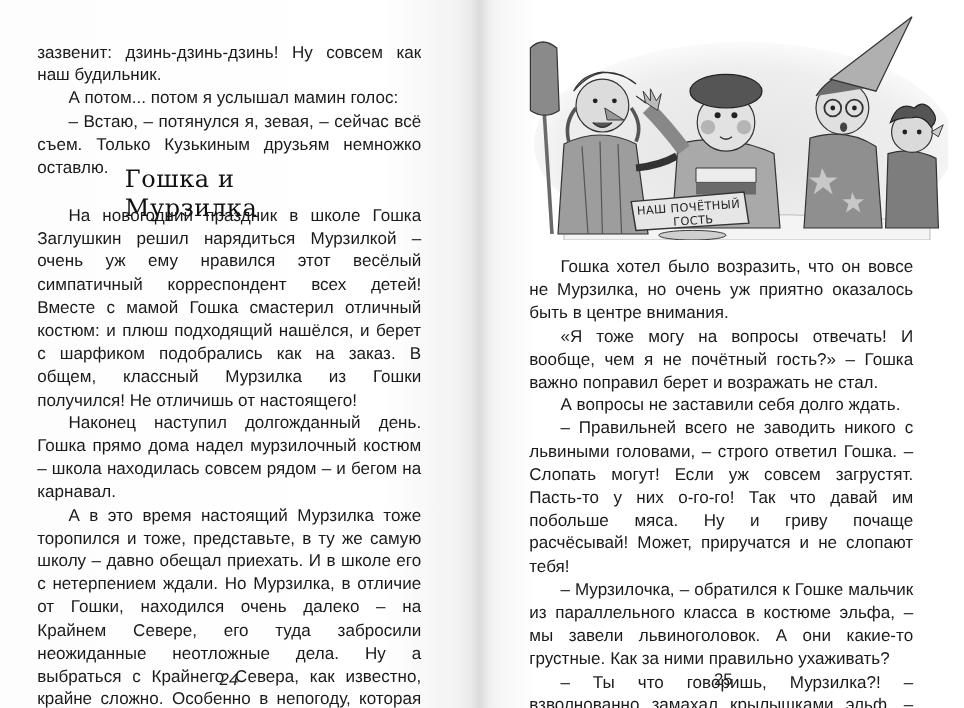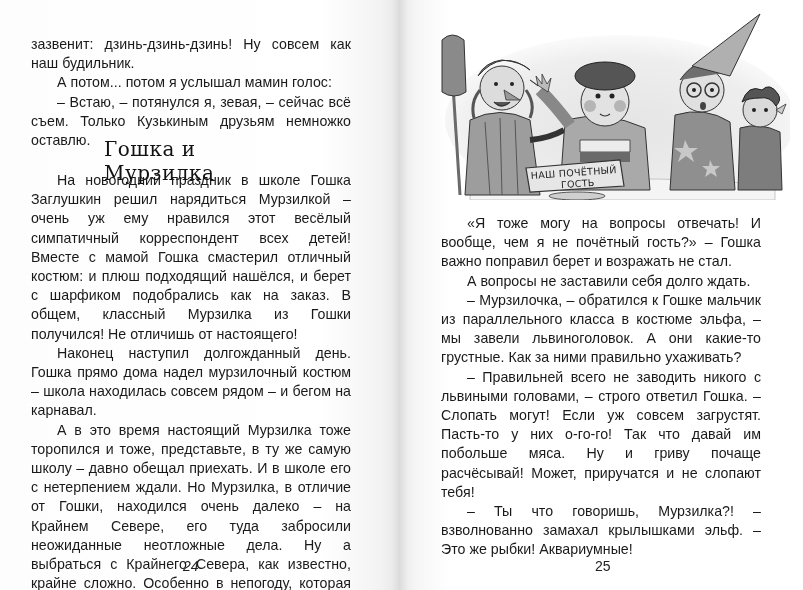--- a/index.html
+++ b/index.html
@@ -133,22 +133,23 @@
 
     <g>
       <path d="M96 158 L190 150 L194 176 L100 182 Z" fill="#e6e6e6" stroke="#333" stroke-width="1.2"></path>
       <ellipse cx="147" cy="186" rx="28" ry="4" fill="#cfcfcf" stroke="#333" stroke-width="0.8"></ellipse>
       <text class="sign-text" x="144" y="166" text-anchor="middle" transform="rotate(-4 144 166)">НАШ ПОЧЁТНЫЙ</text>
       <text class="sign-text" x="148" y="177" text-anchor="middle" transform="rotate(-4 148 177)">ГОСТЬ</text>
     </g>
   </svg>
 
   <div class="text-block right-main">
+    <p class="ind">Гошка хотел было возразить, что он вовсе не Мурзилка, но очень уж приятно оказалось быть в центре внимания.</p>
     <p class="ind">«Я тоже могу на вопросы отвечать! И вообще, чем я не почётный гость?» – Гошка важно поправил берет и возражать не стал.</p>
     <p class="ind">А вопросы не заставили себя долго ждать.</p>
+    <p class="ind">– Правильней всего не заводить никого с львиными головами, – строго ответил Гошка. – Слопать могут! Если уж совсем загрустят. Пасть-то у них о-го-го! Так что давай им побольше мяса. Ну и гриву почаще расчёсывай! Может, приручатся и не слопают тебя!</p>
     <p class="ind">– Мурзилочка, – обратился к Гошке мальчик из параллельного класса в костюме эльфа, – мы завели львиноголовок. А они какие-то грустные. Как за ними правильно ухаживать?</p>
-    <p class="ind">– Правильней всего не заводить никого с львиными головами, – строго ответил Гошка. – Слопать могут! Если уж совсем загрустят. Пасть-то у них о-го-го! Так что давай им побольше мяса. Ну и гриву почаще расчёсывай! Может, приручатся и не слопают тебя!</p>
     <p class="ind">– Ты что говоришь, Мурзилка?! – взволнованно замахал крылышками эльф. – Это же рыбки! Аквариумные!</p>
 
   </div>
 
   <div class="page-num pn-right">25</div>
 </div>
 
 </body></html>

